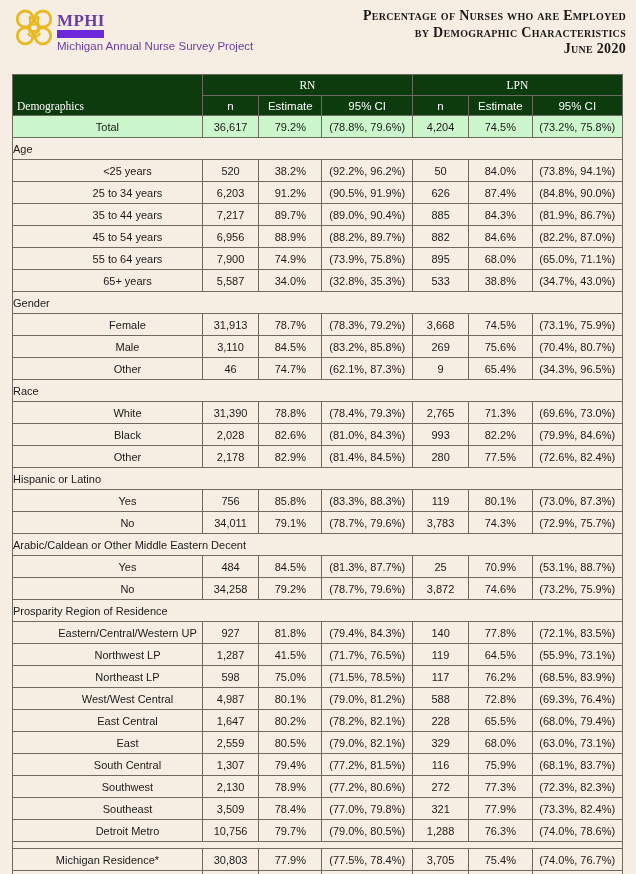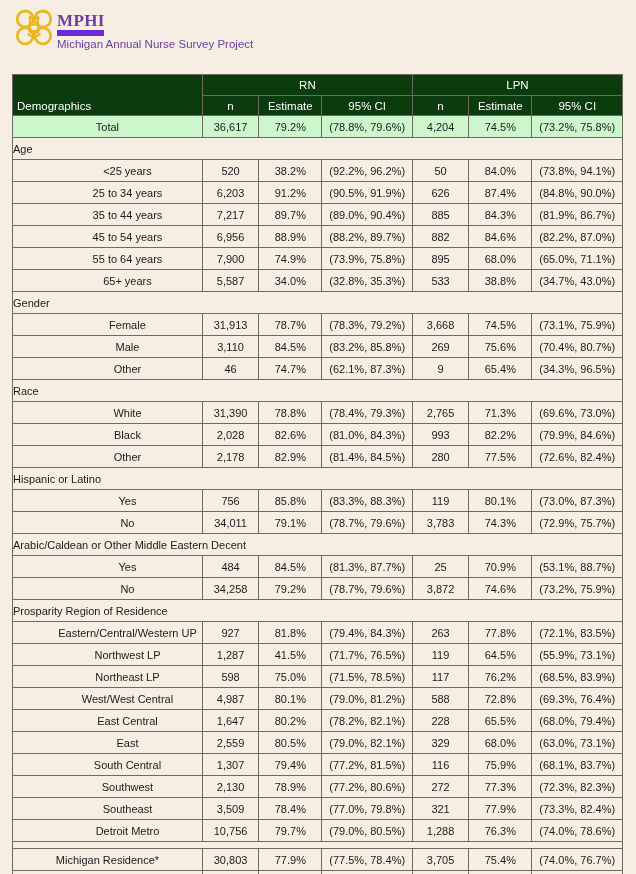--- a/index.html
+++ b/index.html
@@ -45,21 +45,21 @@
     flex-direction: column;
     padding-top: 5px;
   }
   .brand-acronym {
     font-family: "Liberation Serif", serif;
     font-size: 17px;
     font-weight: 700;
     color: #6b3fa0;
     letter-spacing: 0.4px;
     line-height: 17px;
-    border-bottom: 6px solid #6d28d9;
+    border-bottom: 8px solid #6d28d9;
     padding-bottom: 1px;
     width: 47px;
   }
   .brand-tagline {
     font-size: 11.5px;
     color: #6b3fa0;
     line-height: 13px;
     margin-top: 2px;
     white-space: nowrap;
   }
@@ -123,20 +123,21 @@
   thead td.demo-head {
     text-align: left;
     padding-left: 4px;
     vertical-align: bottom;
     padding-bottom: 3px;
     font-size: 11.5px;
     margin-top: 44px;
   }
   thead td.grp {
     height: 20px;
+    font-family: Liberation Serif, serif;
   }
   thead td.sub {
     height: 19px;
   }
 
   
   tbody td {
     background: #f6eee2;
   }
   tr.total td {
@@ -204,20 +205,25 @@
         <g stroke="#e8b922" stroke-width="5" fill="none">
           <path d="M34 66 q16 18 32 0"></path>
         </g>
       </svg>
       <div class="brand-text">
         <div class="brand-acronym">MPHI</div>
         <div class="brand-tagline">Michigan Annual Nurse Survey Project</div>
       </div>
     </div>
 
+    <div class="doc-title">
+      <div>Percentage of Nurses who are Employed</div>
+      <div>by Demographic Characteristics</div>
+      <div>June 2020</div>
+    </div>
   </div>
 
   <div class="table-wrap">
     <table class="report">
       <colgroup>
         <col class="c-demo">
           <col class="c-n">
           <col class="c-est">
           <col class="c-ci">
         <col class="c-n">
@@ -409,21 +415,21 @@
             <td class="num">(73.2%, 75.9%)</td>
           </tr>
           <tr>
             <td class="section" colspan="7">Prosparity Region of Residence</td>
           </tr>
           <tr>
             <td class="label indent">Eastern/Central/Western UP</td>
             <td class="num">927</td>
             <td class="num">81.8%</td>
             <td class="num">(79.4%, 84.3%)</td>
-            <td class="num">263</td>
+            <td class="num">140</td>
             <td class="num">77.8%</td>
             <td class="num">(72.1%, 83.5%)</td>
           </tr>
           <tr>
             <td class="label indent">Northwest LP</td>
             <td class="num">1,287</td>
             <td class="num">41.5%</td>
             <td class="num">(71.7%, 76.5%)</td>
             <td class="num">119</td>
             <td class="num">64.5%</td>

